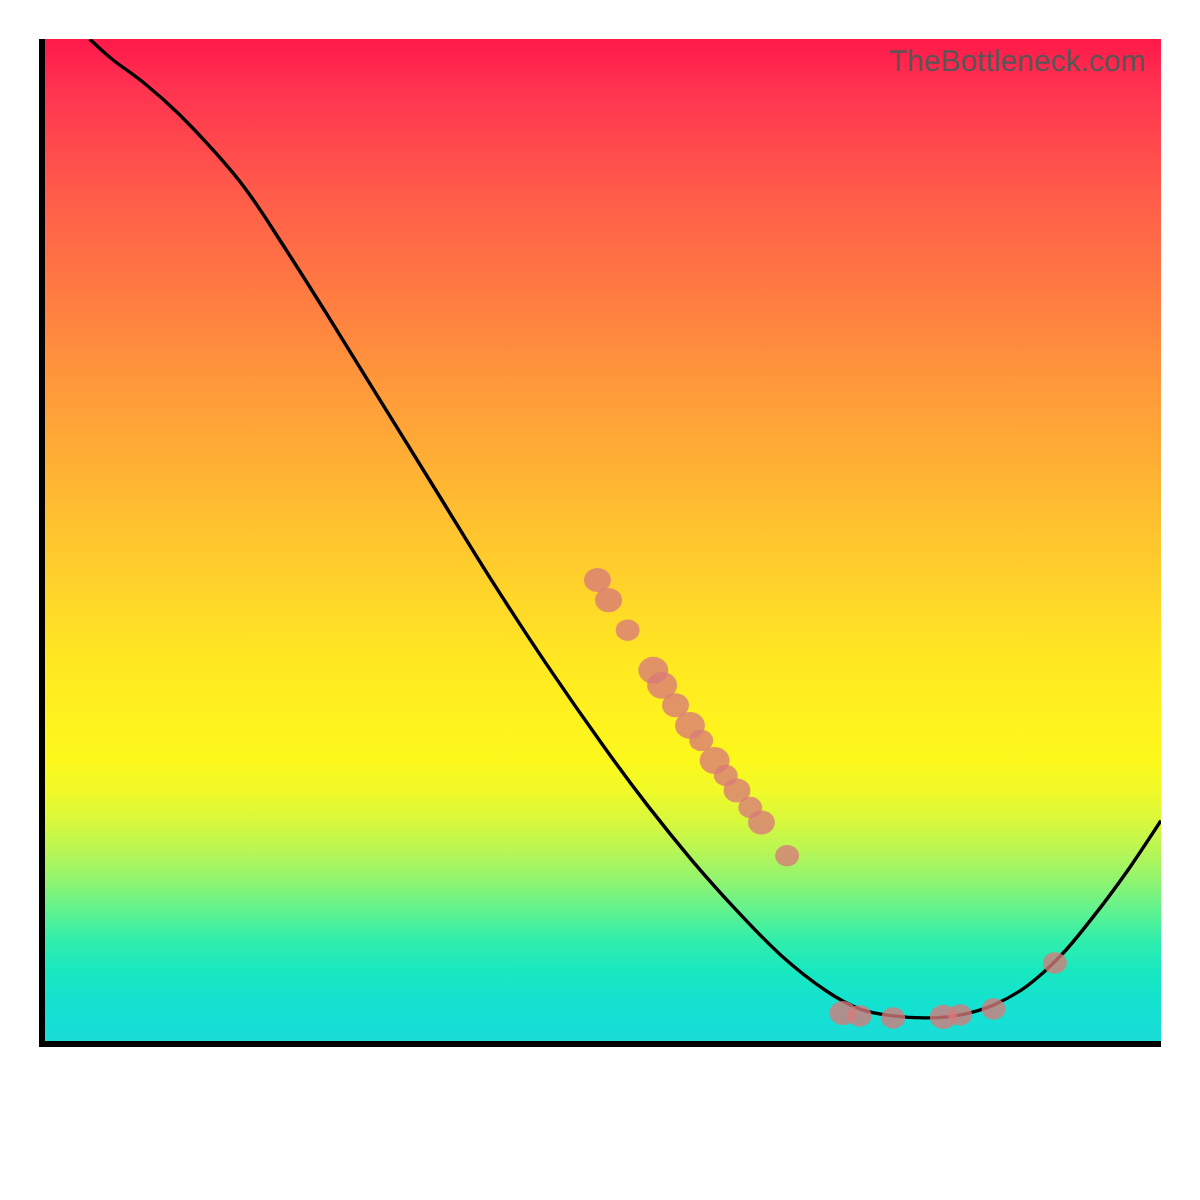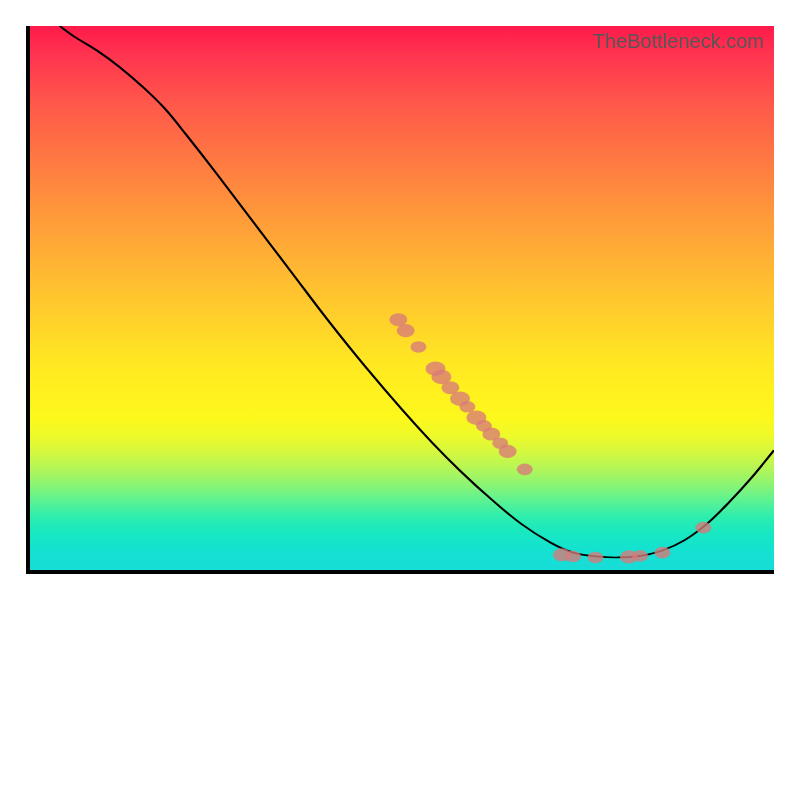--- a/index.html
+++ b/index.html
@@ -7,21 +7,21 @@
   .chart-container {
     position: relative;
     width: 800px;
     height: 800px;
   }
   .plot-area {
     position: absolute;
     left: 26px;
     top: 26px;
     width: 748px;
-    height: 548px;
+    height: 672px;
     border-left: 4px solid #000;
     border-bottom: 4px solid #000;
     overflow: hidden;
   }
   .gradient-bg {
     position: absolute;
     inset: 0;
     background: linear-gradient(to bottom,
       #ff1a4a 0%,
       #ff3350 5%,

